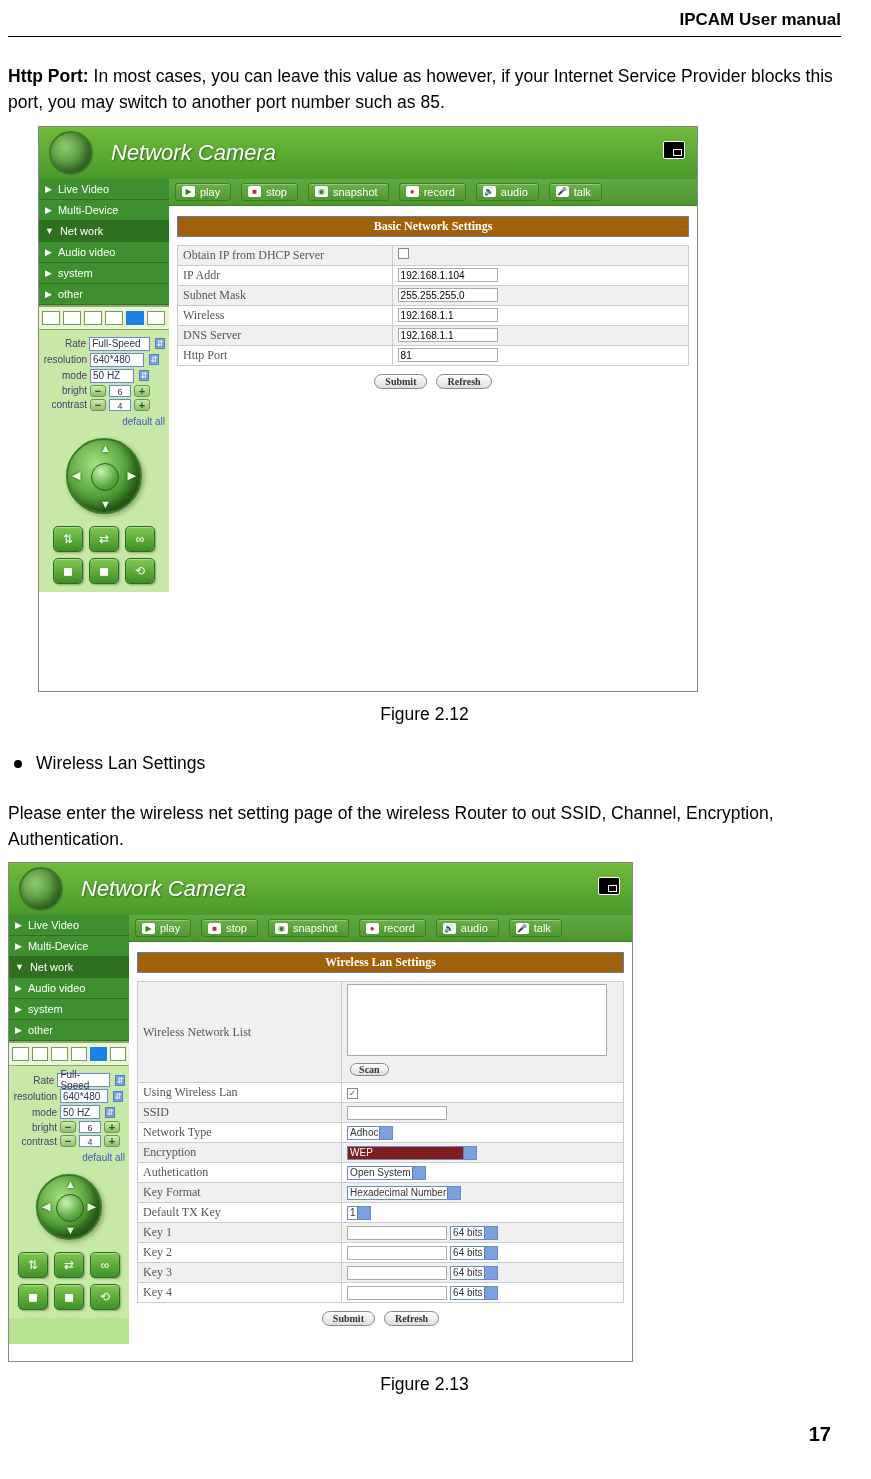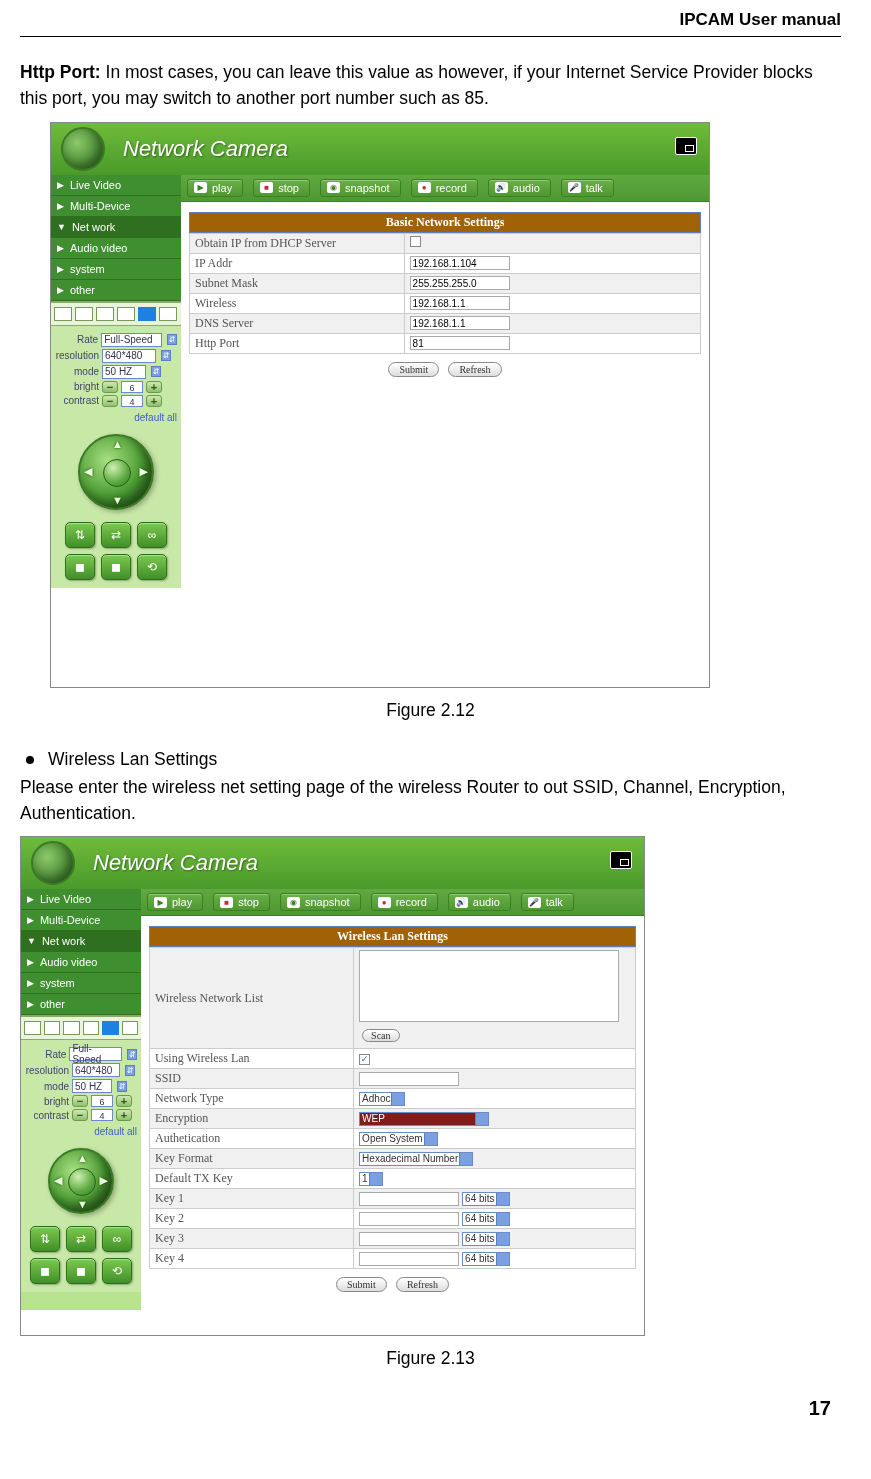--- a/index.html
+++ b/index.html
@@ -1,19 +1,19 @@
 <!DOCTYPE html>
 <html><head>
 <meta charset="utf-8">
 <style>
   * { box-sizing: border-box; margin: 0; padding: 0; }
   body { width: 871px; font-family: Arial, sans-serif; background: #fff; color: #000; padding: 0 0 30px 0; }
-  .page { padding: 10px 30px 0 20px; }
+  .page { padding: 10px 30px 0 8px; }
   .doc-header { text-align: right; font-weight: bold; font-size: 17px; border-bottom: 1.5px solid #000; padding-bottom: 6px; margin-bottom: 22px; }
-  .body-para { font-size: 17.5px; line-height: 1.5; margin-bottom: 10px; }
+  .body-para { font-size: 17.5px; line-height: 1.5; margin-bottom: 10px; margin-top: 26px; }
   .body-para b { font-weight: bold; }
   .figure-caption { text-align: center; font-size: 17.5px; margin: 12px 0 28px 0; }
   .bullet-line { font-size: 17.5px; margin: 0 0 4px 0; }
   .bullet-dot { display:inline-block; width:8px; height:8px; background:#000; border-radius:50%; margin:0 14px 0 6px; vertical-align:1px;}
   .page-num { text-align: right; font-weight: bold; font-size: 20px; margin-top: 18px; padding-right: 10px;}
   
   .fig { border: 1px solid #888; margin: 6px 0 4px 30px; position: relative; background: #fff; }
   .fig1 { width: 660px; height: 566px; }
   .fig2 { width: 625px; height: 500px; margin-left: 0;}
   .fig-header { height: 52px; background: linear-gradient(#6fbb3a,#4a9a2b); display:flex; align-items:center; color:#fff; position:relative; }
@@ -45,32 +45,32 @@
   .ja-u{top:2px;left:50%;margin-left:-4px;} .ja-d{bottom:2px;left:50%;margin-left:-4px;} .ja-l{left:4px;top:50%;margin-top:-7px;} .ja-r{right:4px;top:50%;margin-top:-7px;}
   .btn-row { display:flex; gap:6px; justify-content:center; margin:6px 0 3px;}
   .sq-btn { width:30px; height:26px; background:linear-gradient(#7fc84f,#3f9028); border:1px solid #2a7018; border-radius:5px; display:flex; align-items:center; justify-content:center; color:#fff; font-size:12px; box-shadow: inset 0 1px 1px rgba(255,255,255,.4), 1px 1px 2px rgba(0,0,0,.3);}
   .content { flex:1; background:#fff; }
   .toolbar { background: linear-gradient(#60a840,#4f9730); padding:4px 6px; display:flex; gap:10px; border-bottom:1px solid #3a8020;}
   .tbtn { background: linear-gradient(#6ab048,#4f9730); border:1px solid #3a8020; border-radius:3px; color:#fff; font-size:11px; padding:2px 10px 2px 6px; display:flex; align-items:center; gap:5px; box-shadow: inset 0 1px 0 rgba(255,255,255,.3);}
   .ticon { width:13px; height:11px; background:#fff; border-radius:2px; display:flex; align-items:center; justify-content:center; font-size:8px; color:#3a8020;}
   .ticon.red{color:#c03030;} .ticon.blue{color:#3060c0;}
   .form-area { padding:10px 8px; font-family: 'Times New Roman', serif; font-size:12px; color:#333;}
   .panel-title { background:#a16207; color:#fff; text-align:center; font-weight:bold; font-size:12px; padding:2px 0; border:1px solid #5a80c0;}
-  .form-table { width:100%; border-collapse:collapse; }
+  .form-table { width:100%; border-collapse:collapse;margin-top:8px; }
   .form-table td { border:1px solid #ccc; padding:2px 5px; vertical-align:middle; height:18px;}
   .form-table tr:nth-child(odd) td { background:#f0f0f0; }
   .form-table tr:nth-child(even) td { background:#fff; }
   .lbl-col { width:42%; color:#555;}
   .tinput { font-family:Arial,sans-serif; font-size:10px; border:1px solid #aaa; padding:0 2px; height:14px; width:100px; background:#fff;}
   .chk { width:11px; height:11px; border:1px solid #888; background:#fff; display:inline-block;}
   .chk.on::after{content:'✓';color:#3060c0;font-size:9px;line-height:9px;display:block;text-align:center;}
   .dsel { font-family:Arial,sans-serif;font-size:10px; border:1px solid #6a8aca; background:#fff; padding:0 14px 0 2px; height:14px; display:inline-flex; align-items:center; position:relative;}
   .dsel::after{content:'';position:absolute;right:0;top:0;width:12px;height:12px;background:#7aa0e0;border-left:1px solid #5a80c0;}
   .dsel.hl{background:#7f1d1d;color:#fff;}
-  .btn-pill { display:inline-block; border:1px solid #888; border-radius:10px; background:linear-gradient(#fff,#ddd); font-size:10px; padding:1px 10px; margin:4px 3px;}
+  .btn-pill { display:inline-block; border:1px solid #888; border-radius:10px; background:linear-gradient(#fff,#ddd); font-size:10px; padding:1px 10px; margin:4px 3px;font-weight:bold;}
   .btnrow{text-align:center; padding:4px 0;}
   .listarea{border:1px solid #aaa;background:#fff;height:72px;width:260px;font-size:10px;}
 </style>
 </head>
 <body>
 
 <div class="page">
   <div class="doc-header">IPCAM User manual</div>
 
   <p class="body-para">

